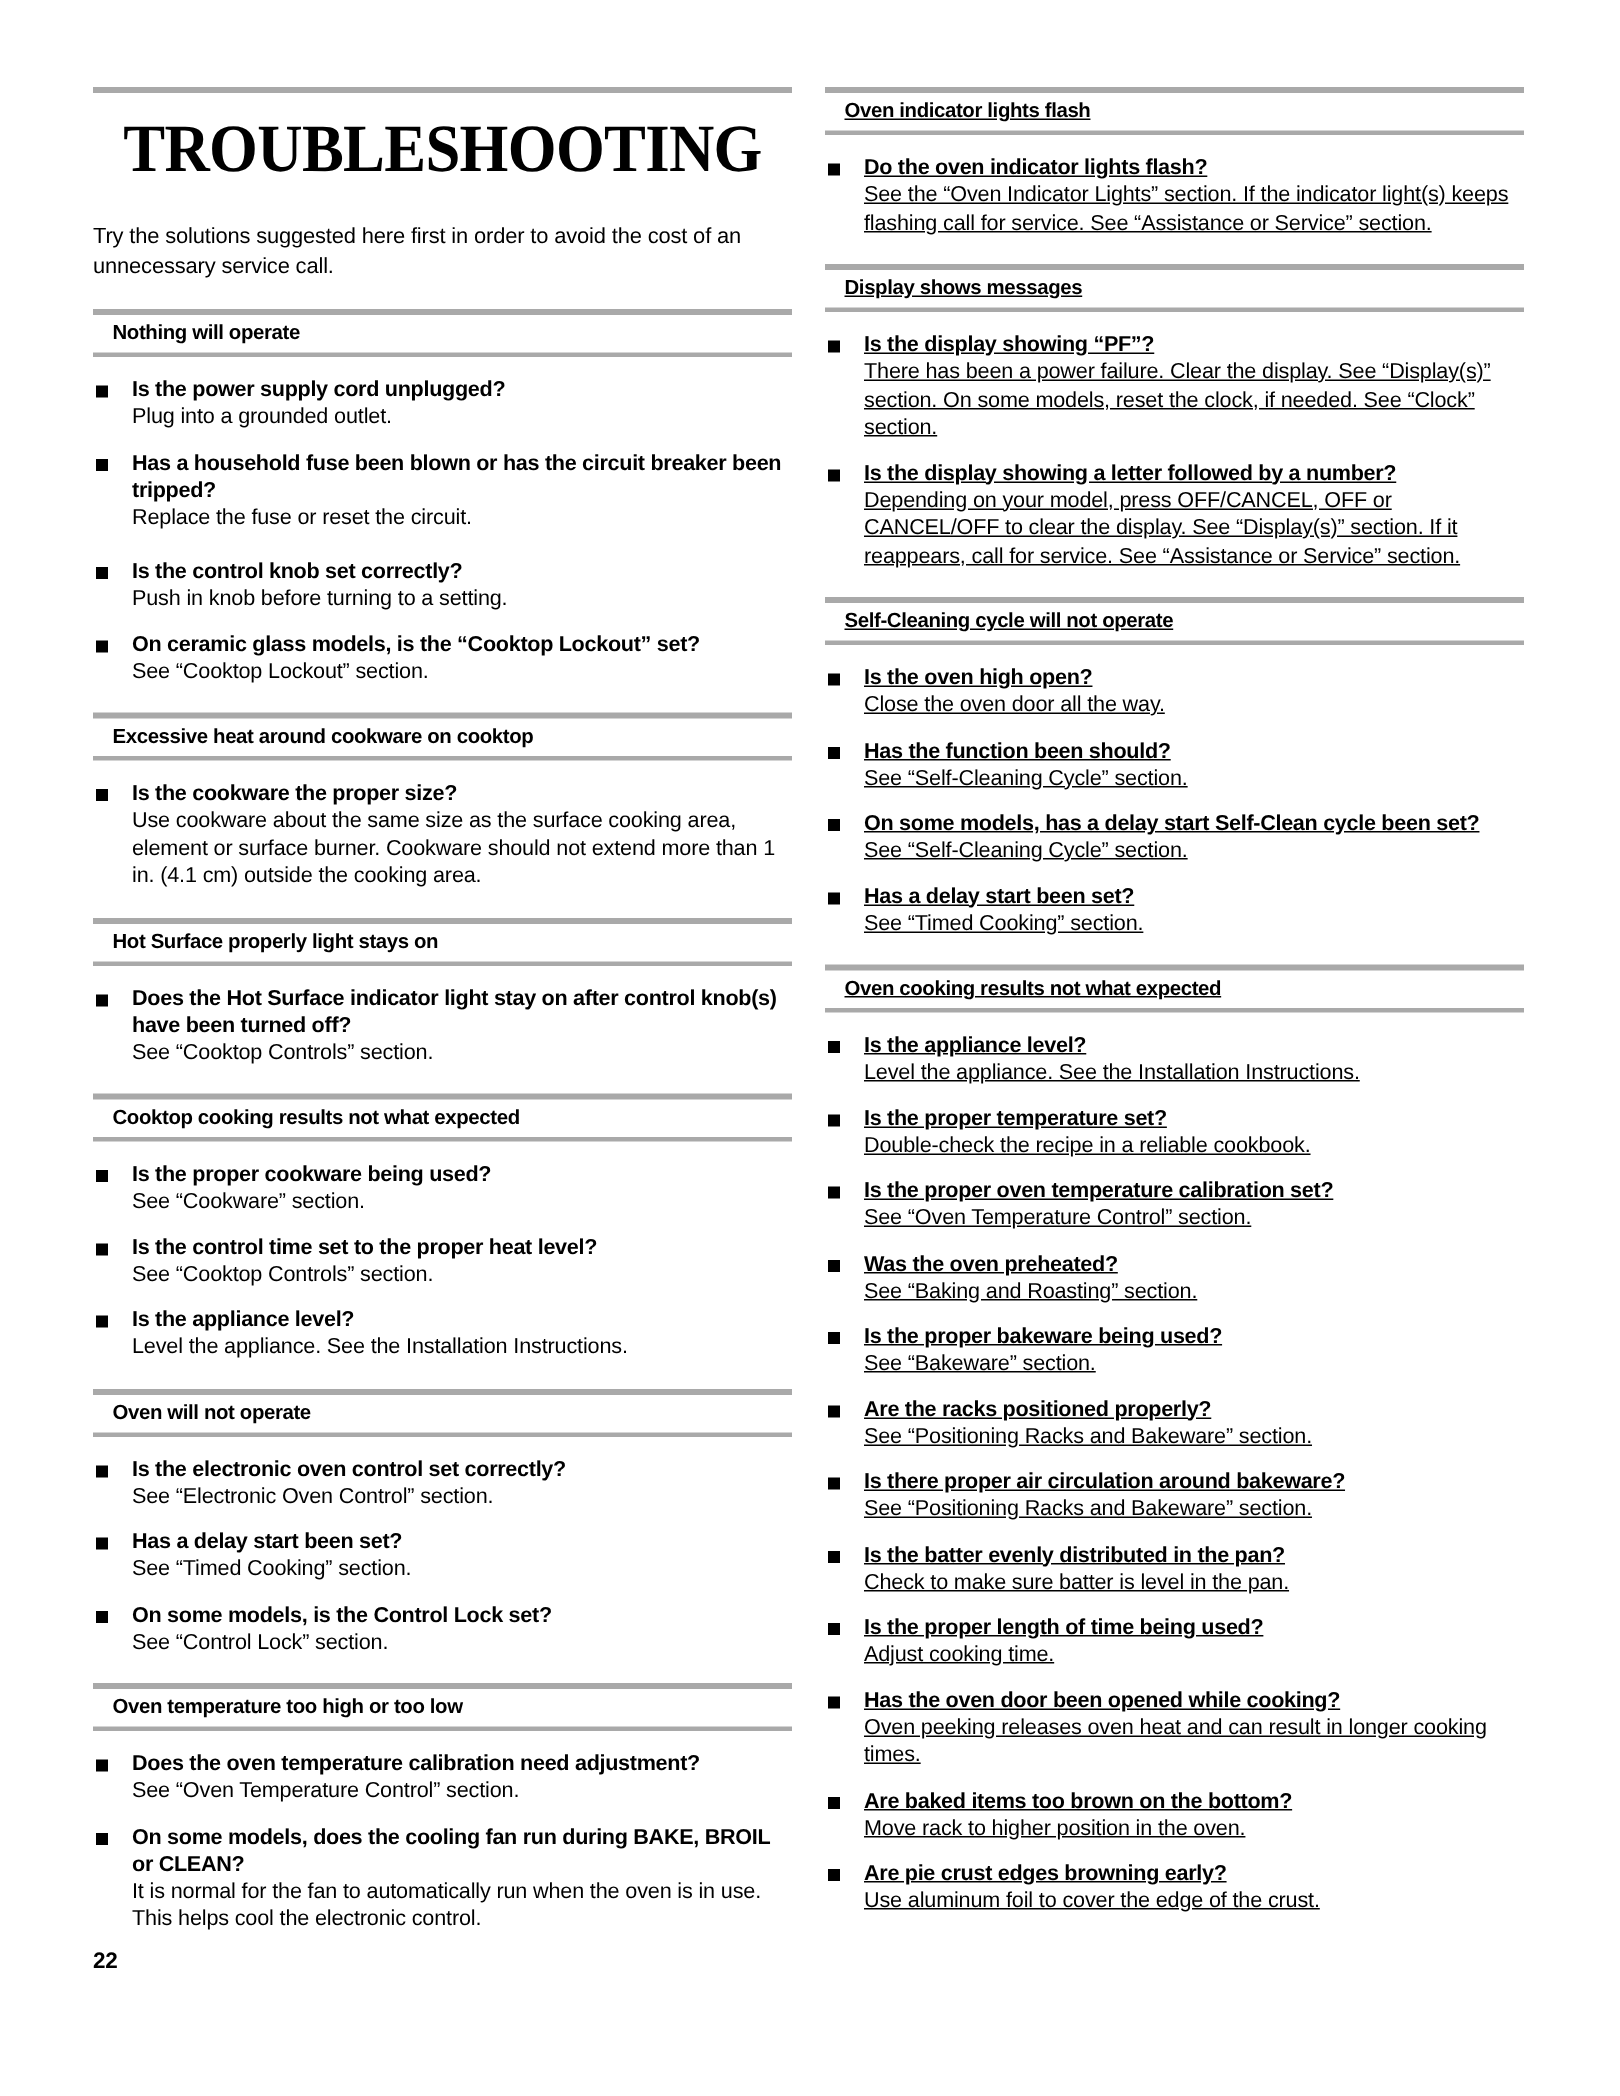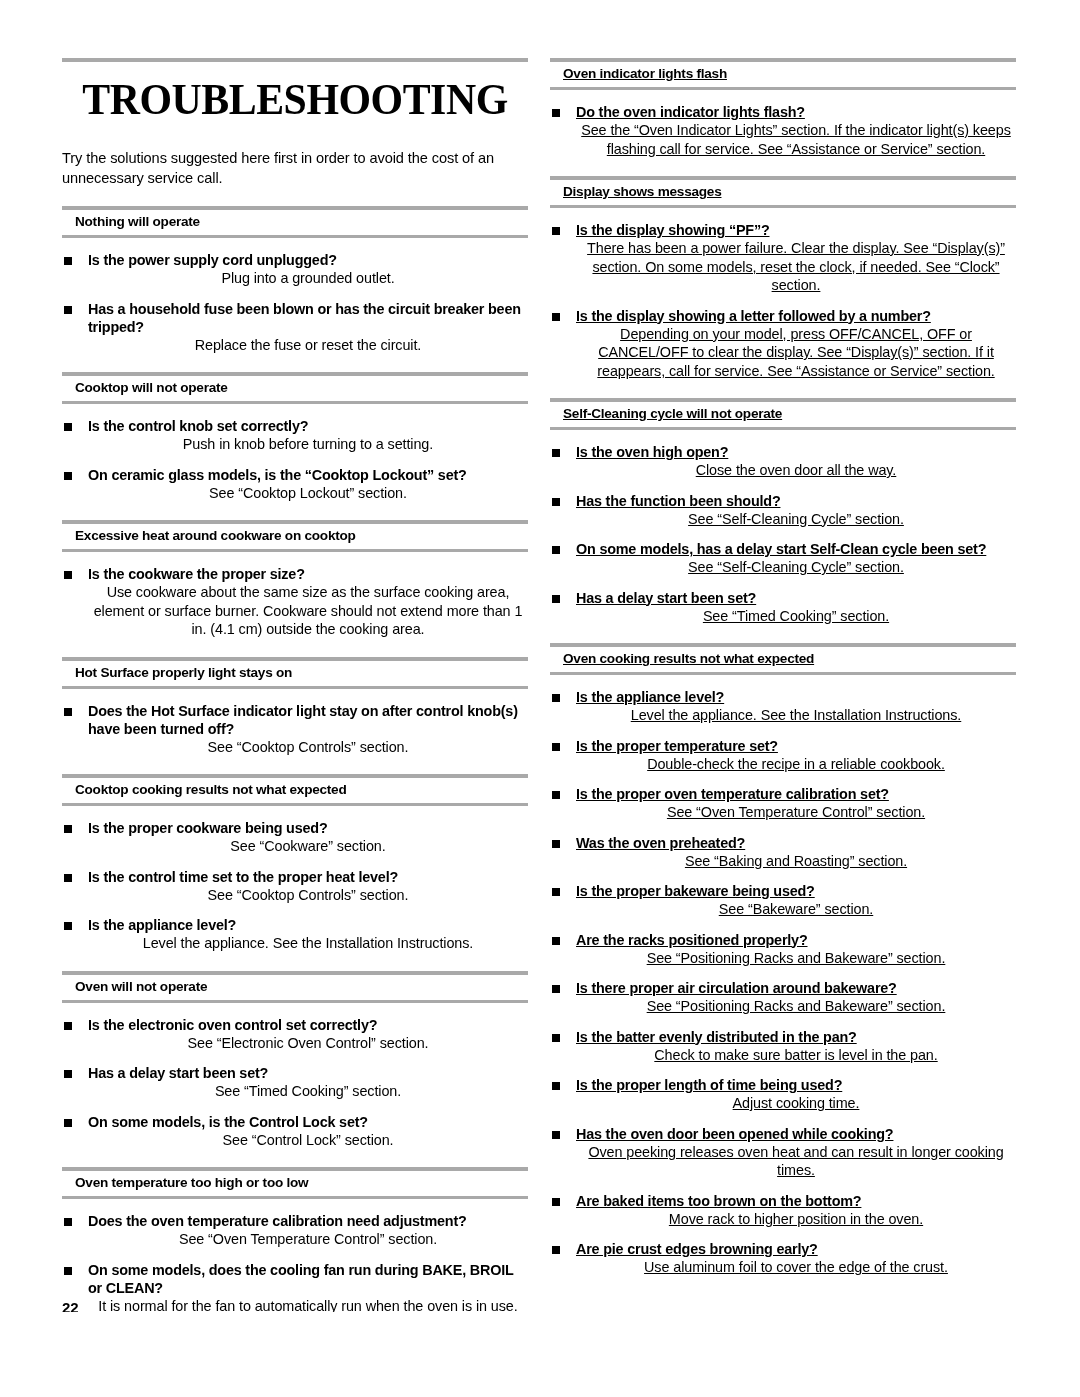--- a/index.html
+++ b/index.html
@@ -114,21 +114,20 @@
     line-height: 18px;
     letter-spacing: -0.2px;
     margin: 0;
   }
   .a {
     font-size: 14.4px;
     font-weight: normal;
     line-height: 18.5px;
     letter-spacing: -0.1px;
     margin: 0;
-    text-align: center;
   }
 
   
   .page-number {
     position: absolute;
     left: 62px;
     top: 1299px;
     font-size: 15px;
     font-weight: bold;
     letter-spacing: -0.2px;
@@ -157,25 +156,20 @@
               <div class="a">Plug into a grounded outlet.</div>
             </li>
             <li class="item">
               <span class="bullet"></span>
               <div class="q">Has a household fuse been blown or has the circuit breaker been tripped?</div>
               <div class="a">Replace the fuse or reset the circuit.</div>
             </li>
           </ul>
         </div>
         <div class="section">
-          <div class="sect-head">
-            <div class="rule"></div>
-            <div class="sect-title">Cooktop will not operate</div>
-            <div class="rule thin"></div>
-          </div>
           <ul class="items">
             <li class="item">
               <span class="bullet"></span>
               <div class="q">Is the control knob set correctly?</div>
               <div class="a">Push in knob before turning to a setting.</div>
             </li>
             <li class="item">
               <span class="bullet"></span>
               <div class="q">On ceramic glass models, is the “Cooktop Lockout” set?</div>
               <div class="a">See “Cooktop Lockout” section.</div>

